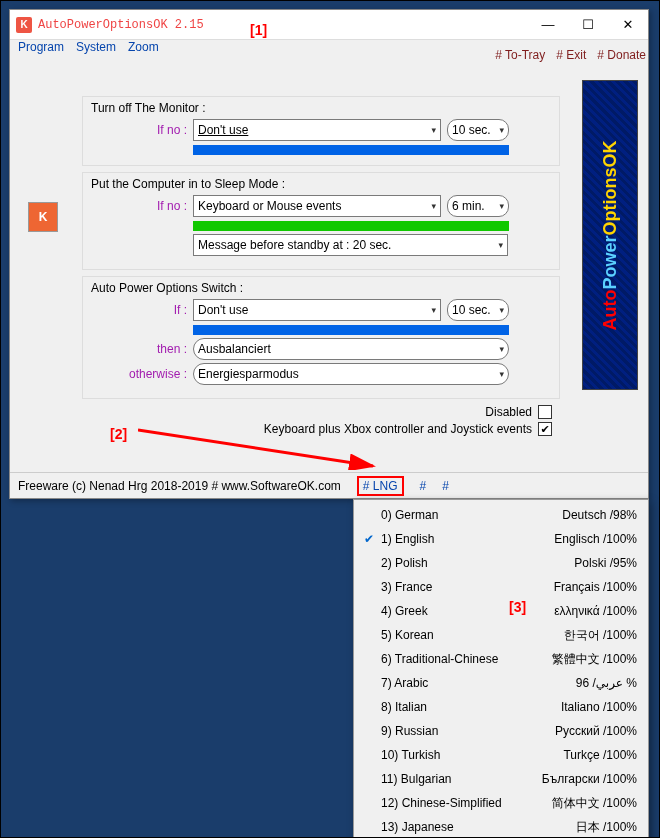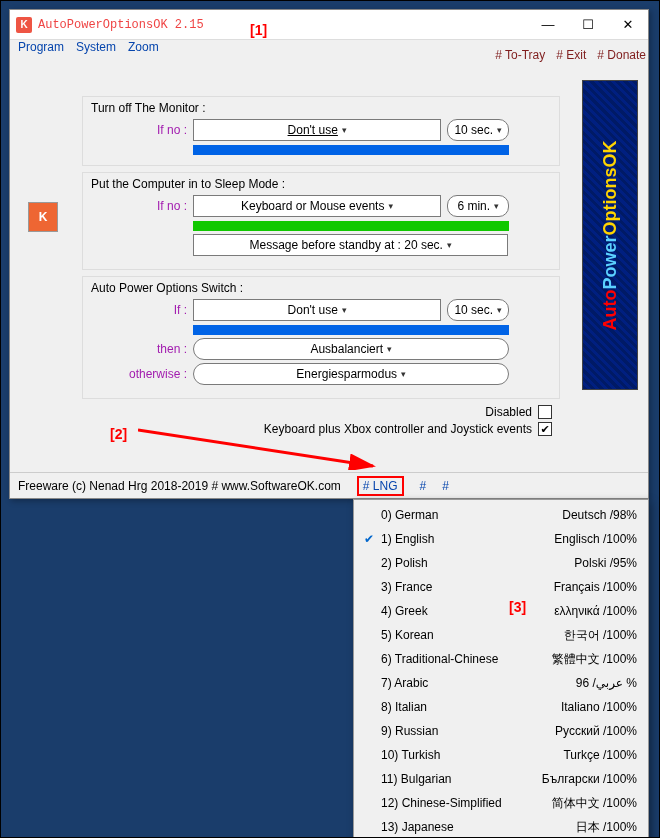--- a/index.html
+++ b/index.html
@@ -65,21 +65,21 @@
       background: rgba(255,255,255,0);
       margin-bottom:6px;
       padding:4px 8px 10px 8px;
       position:relative;
     }
     .group-title { font-size:12px; margin-bottom:4px; }
     .row { display:flex; align-items:center; gap:6px; margin:3px 0; }
     .row .label { width:96px; text-align:right; font-size:12px; color:#a21caf;}
     .row .select {
       height:22px; border:1px solid #7a7a7a; background:#fff;
-      padding:2px 4px; font-size:12px; display:flex; align-items:center; justify-content:center;
+      padding:2px 4px; font-size:12px; display:flex; align-items:center; justify-content:space-between;
       cursor:pointer;
     }
     .sel-main { width:248px;}
     .sel-small { width:62px;border-radius:10px; }
     .sel-wide { width:315px;}
     .sel-medium { width:316px;border-radius:11px;}
     .caret { font-size:9px; color:#333; margin-left:4px;}
     .bar { height:10px; margin-top:4px; margin-left:102px; width:316px;}
     .bar-blue { background:#0063e6;}
     .bar-green { background:#11c800;}

